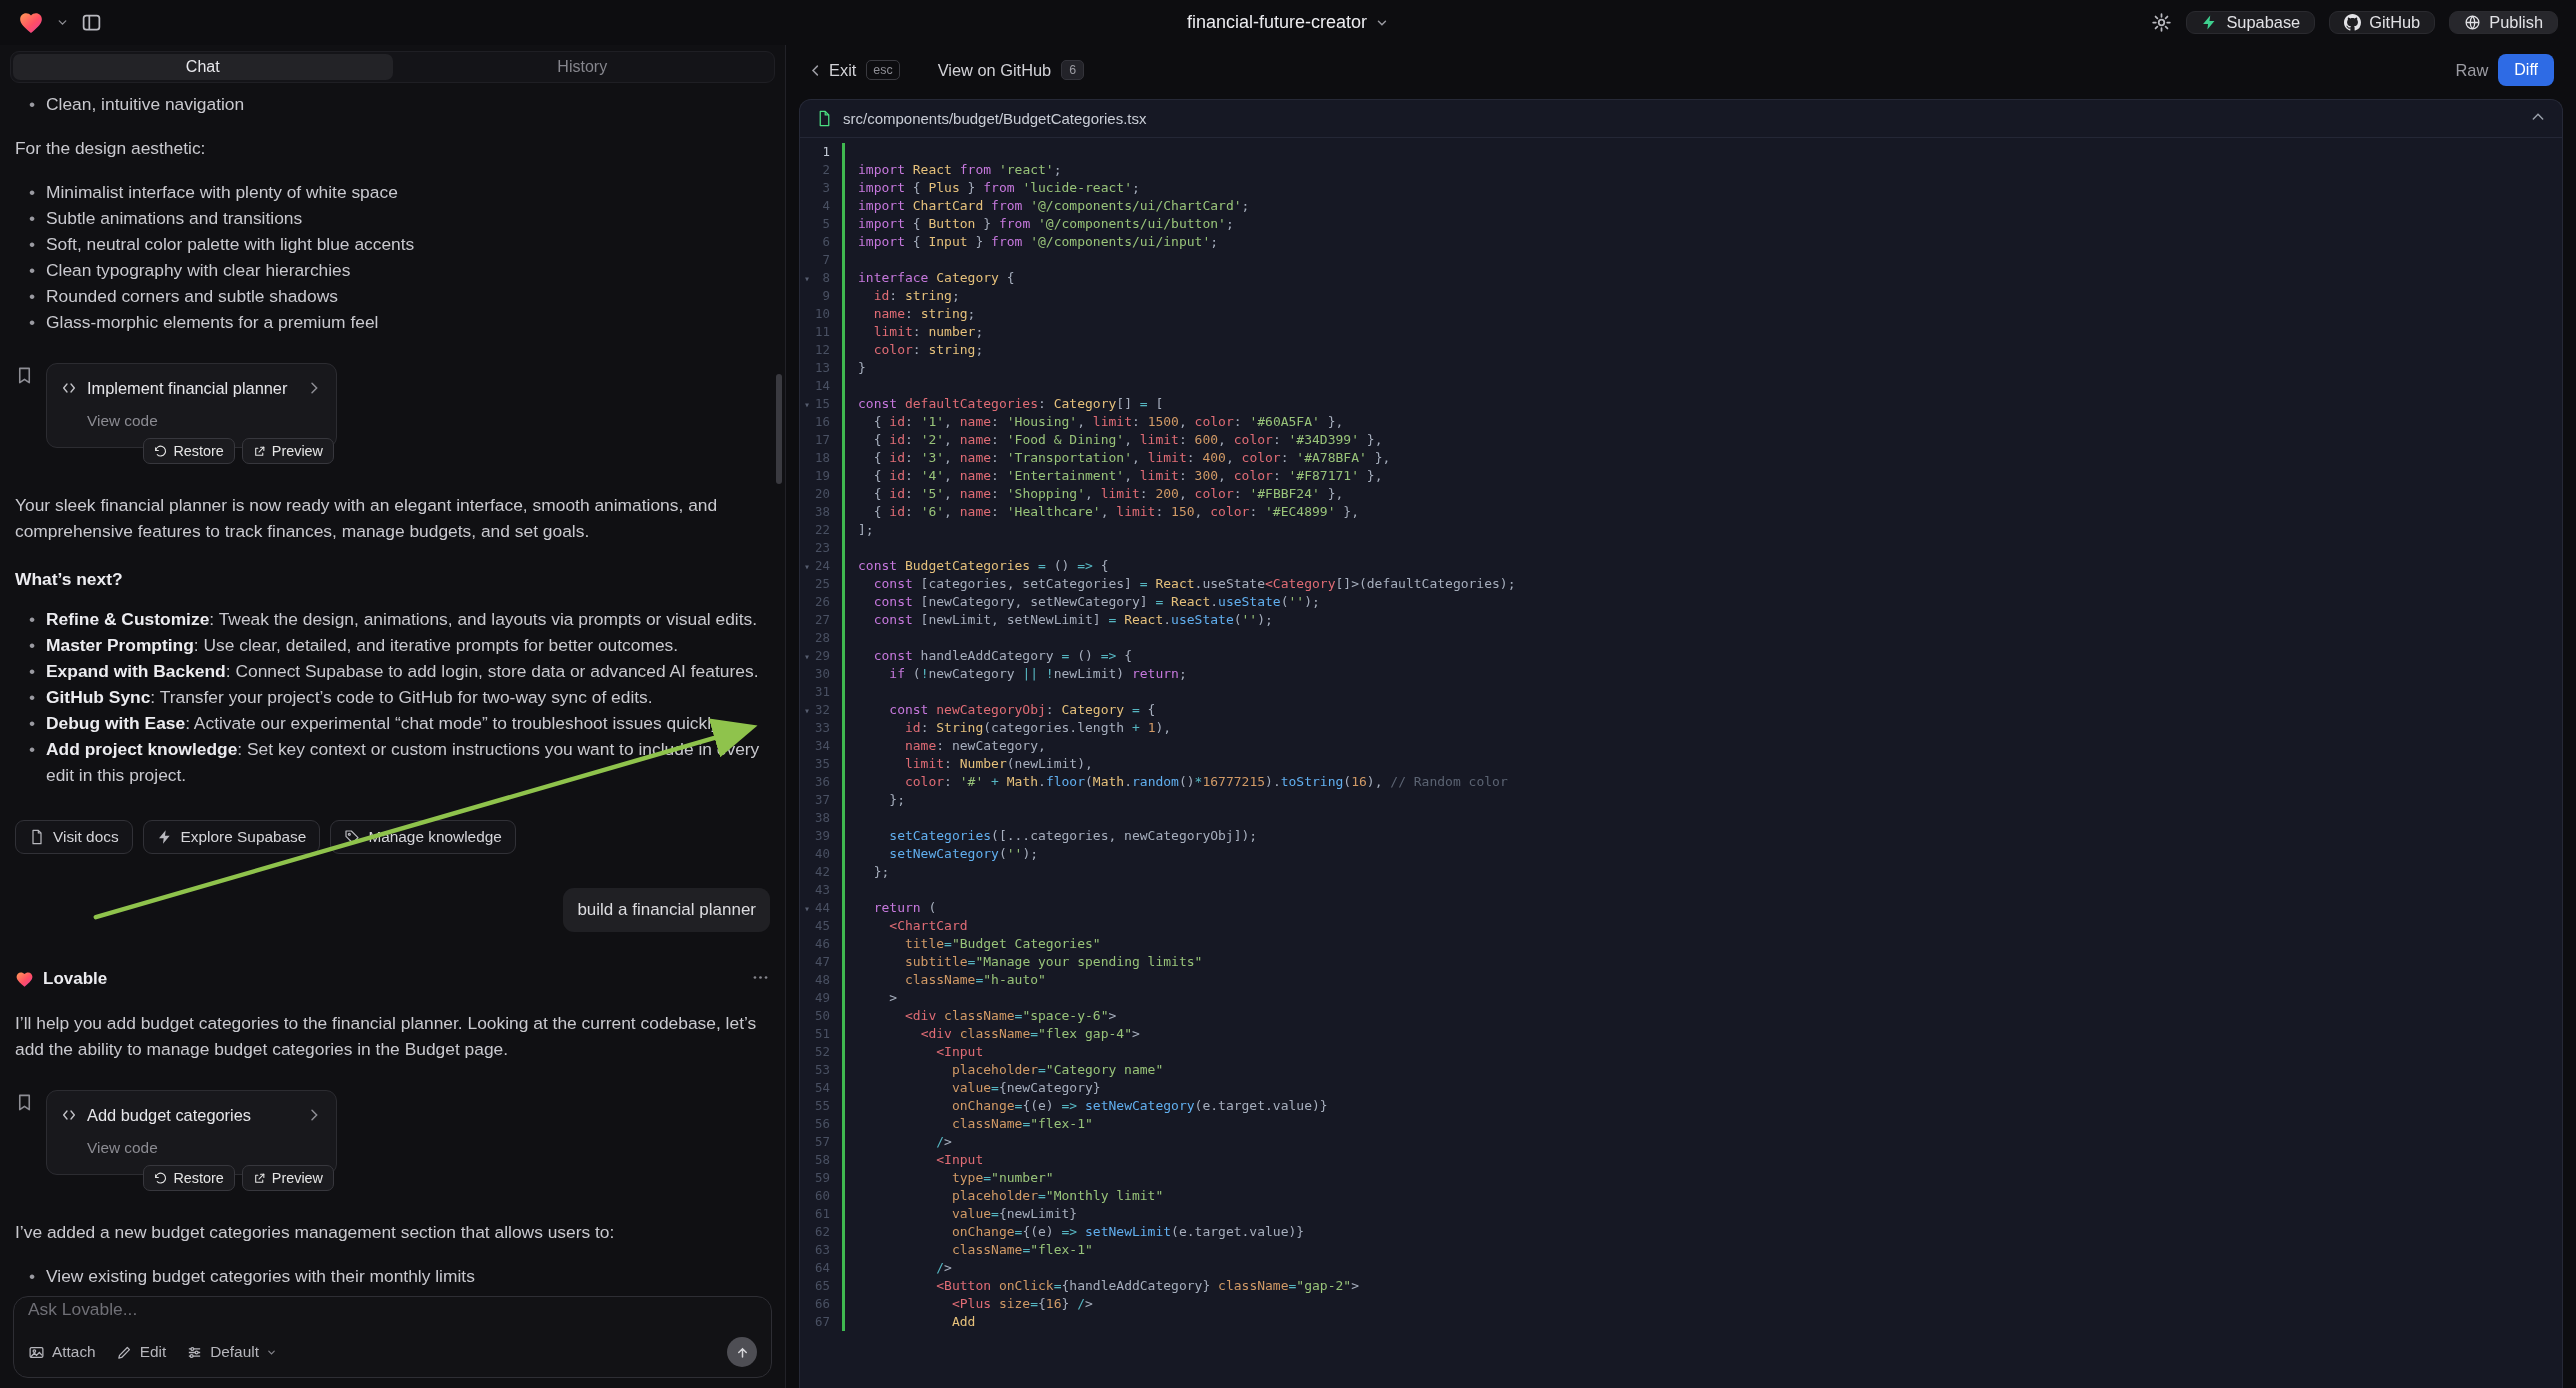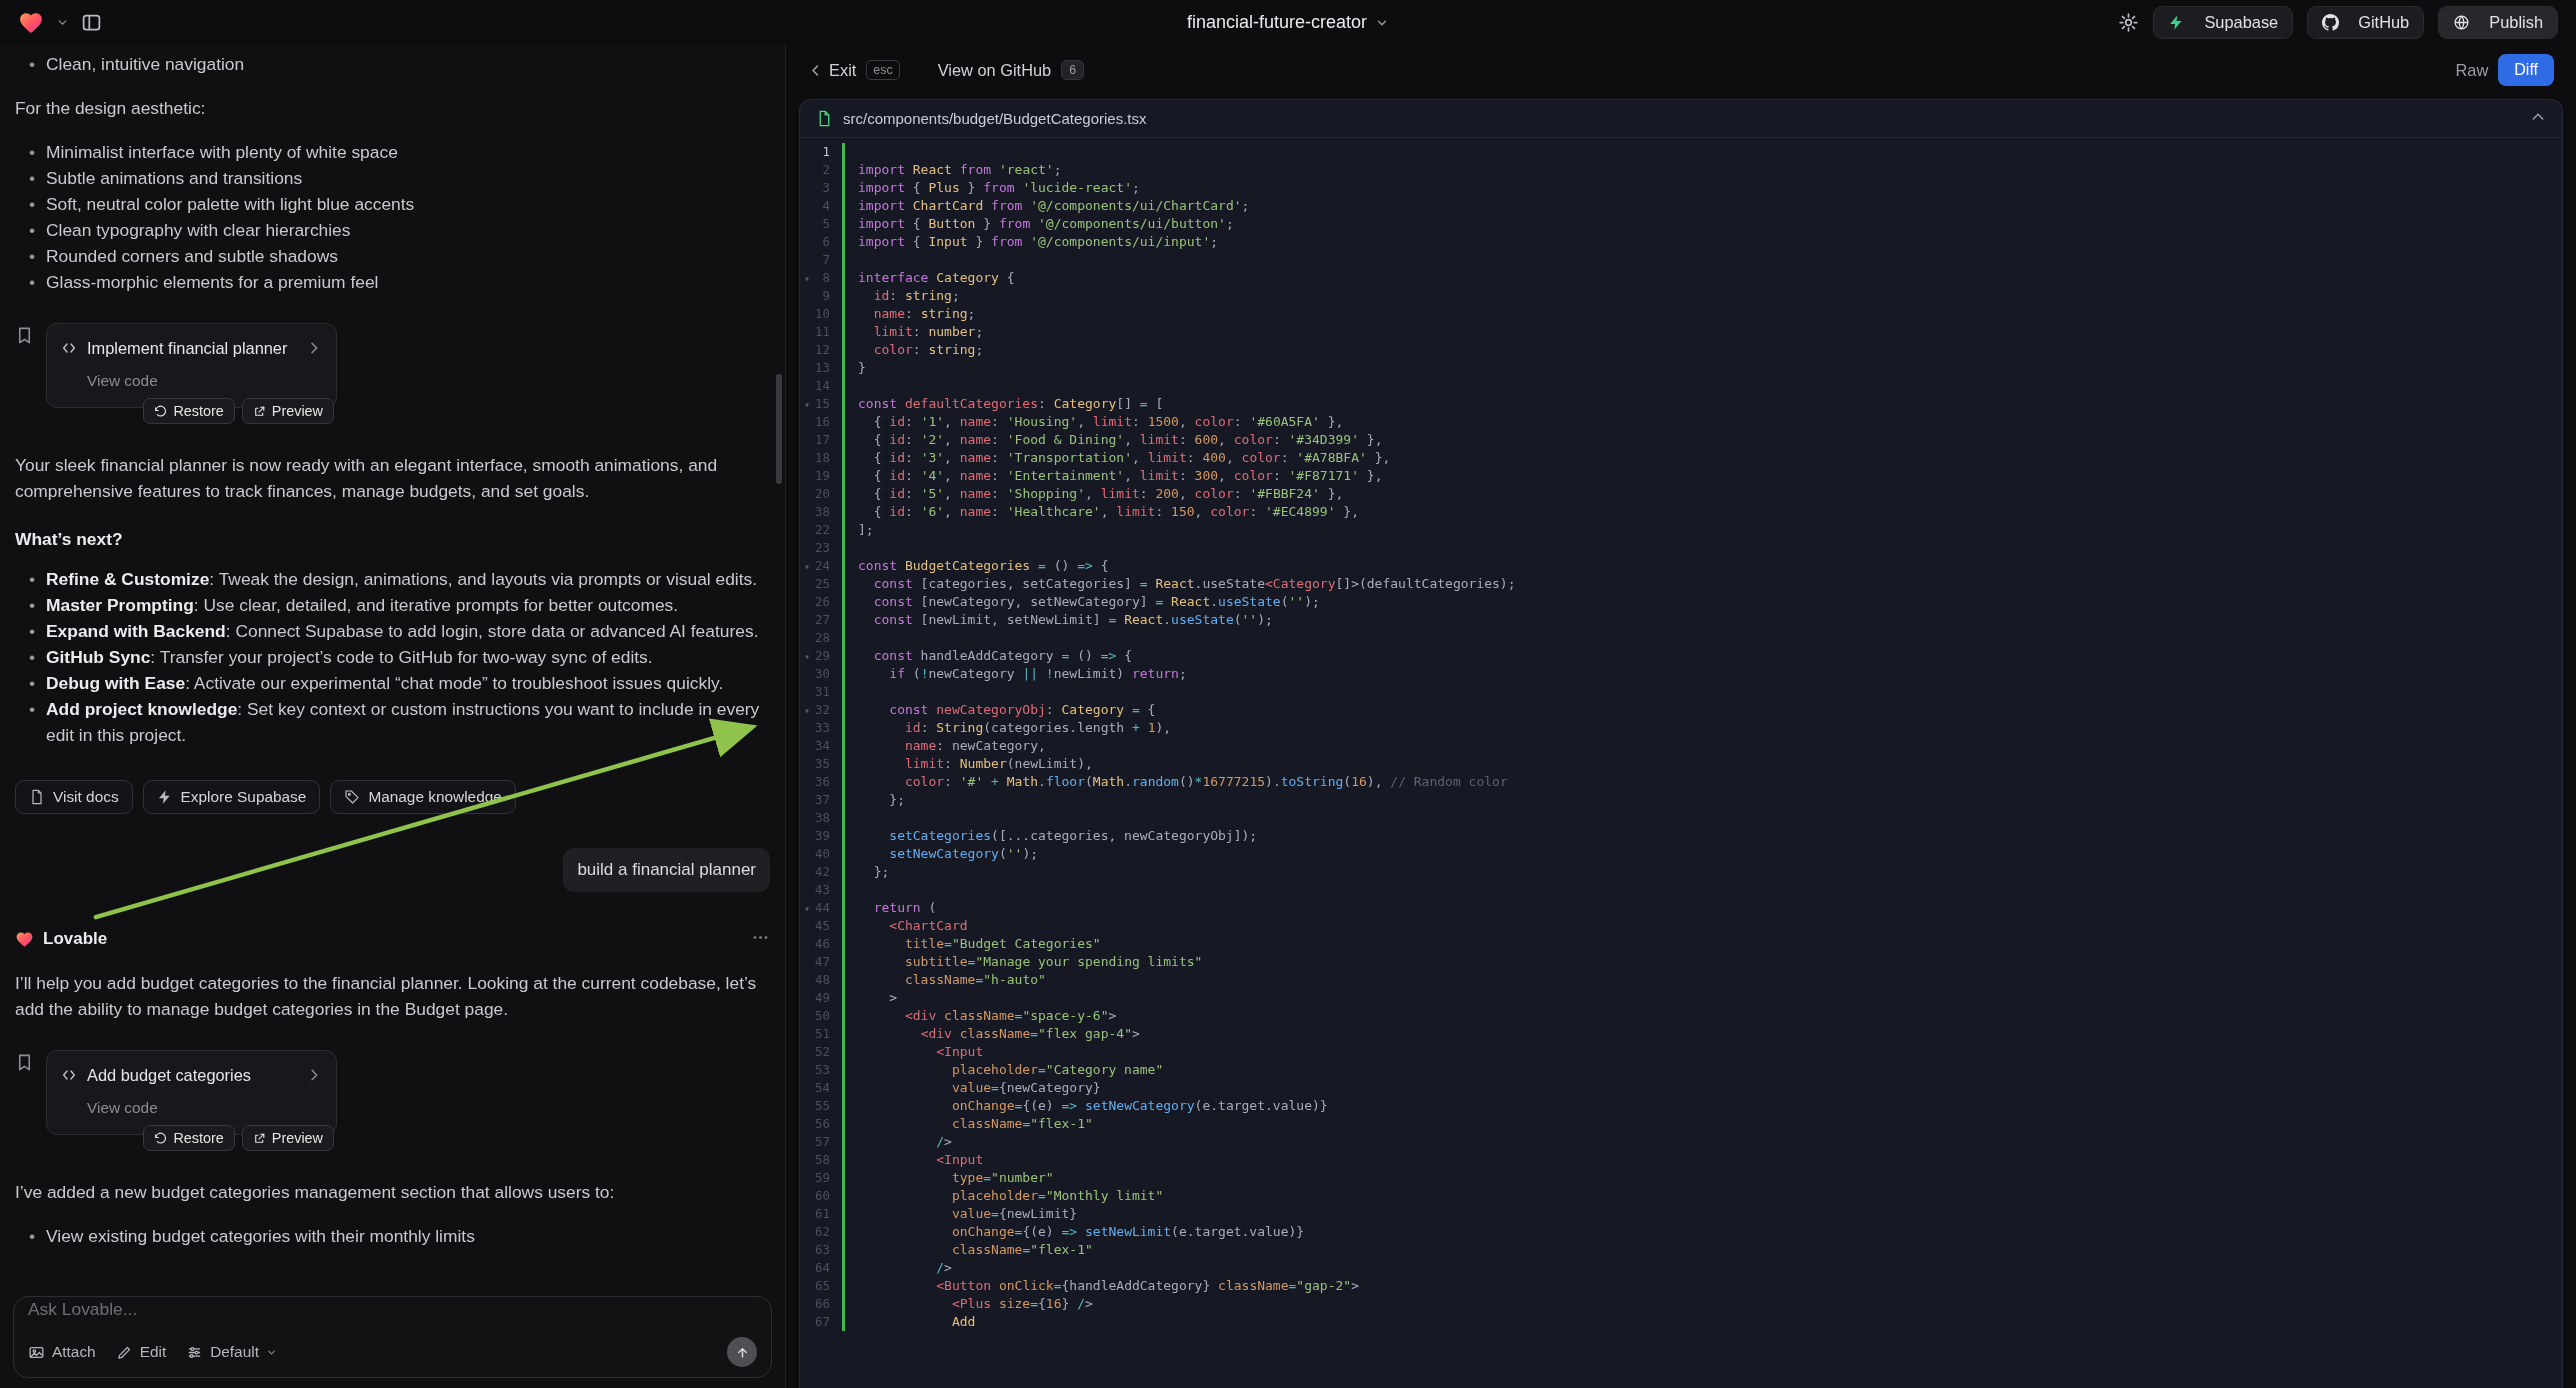--- a/index.html
+++ b/index.html
@@ -12,21 +12,21 @@
 
 .topbar{height:45px;flex:0 0 45px;display:flex;align-items:center;position:relative;padding:0 18px;background:#0d0d10}
 .tb-left{display:flex;align-items:center;gap:12px}
 .logo svg{width:26px;height:26px}
 .icon-btn{background:none;border:none;color:#b9b9bf;display:flex;align-items:center;cursor:pointer;padding:0}
 .icon-btn svg{width:21px;height:21px}
 .icon-btn.sm svg{width:13px;height:13px;color:#8c8c92}
 .tb-center{position:absolute;left:50%;transform:translateX(-50%);display:flex;align-items:center;gap:8px;font-size:18px;color:#ececf0;cursor:pointer}
 .tb-center .i svg{width:14px;height:14px;color:#9a9aa1}
 .tb-right{margin-left:auto;display:flex;align-items:center;gap:14px}
-.chip{display:flex;align-items:center;gap:19px;height:33px;padding:0 14px;background:#1d1d21;border:1px solid #2a2a2f;border-radius:9px;color:#e2e2e6;font-size:16.4px;font-family:inherit;cursor:pointer}
+.chip{display:flex;align-items:center;gap:8px;height:23px;padding:0 14px;background:#1d1d21;border:1px solid #2a2a2f;border-radius:9px;color:#e2e2e6;font-size:16.4px;font-family:inherit;cursor:pointer}
 .chip .i svg{width:17px;height:17px}
 .chip-supabase .i{color:#3ecf8e}
 .chip-publish{background:#27272c}
 
 
 .main{flex:1;display:flex;min-height:0}
 
 
 .chat-panel{width:786px;flex:0 0 786px;display:flex;flex-direction:column;position:relative;border-right:1px solid #222228;background:#101013;min-height:0}
 .tabs{flex:0 0 32px;margin:6px 10px 2px;display:flex;background:#141418;border:1px solid #1f1f24;border-radius:9px;padding:2px}
@@ -184,20 +184,24 @@
             </svg>
           </span>
         <span>Publish</span>
       </button>
     </div>
   </header>
 
   <div class="main">
 
     <aside class="chat-panel">
+      <div class="tabs">
+        <div class="tab active">Chat</div>
+        <div class="tab">History</div>
+      </div>
 
       <div class="messages" id="messages">
           <ul class="m-list">
             <li>Clean, intuitive navigation</li>
           </ul>
           <div class="m-para">For the design aesthetic:</div>
           <ul class="m-list">
             <li>Minimalist interface with plenty of white space</li>
             <li>Subtle animations and transitions</li>
             <li>Soft, neutral color palette with light blue accents</li>

